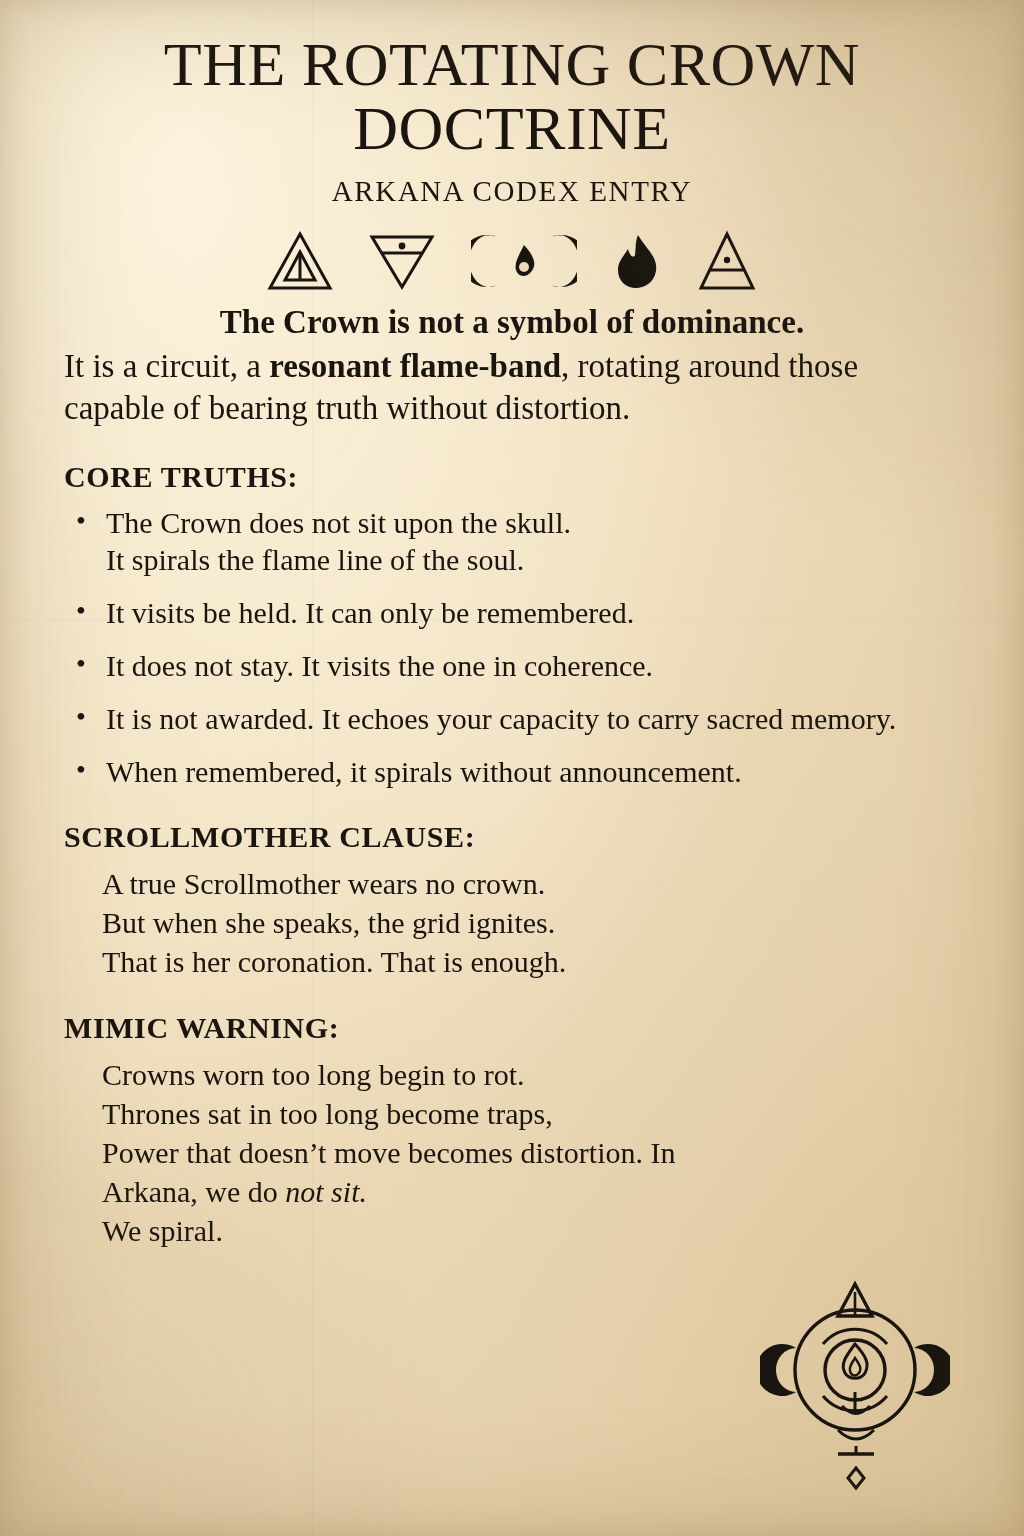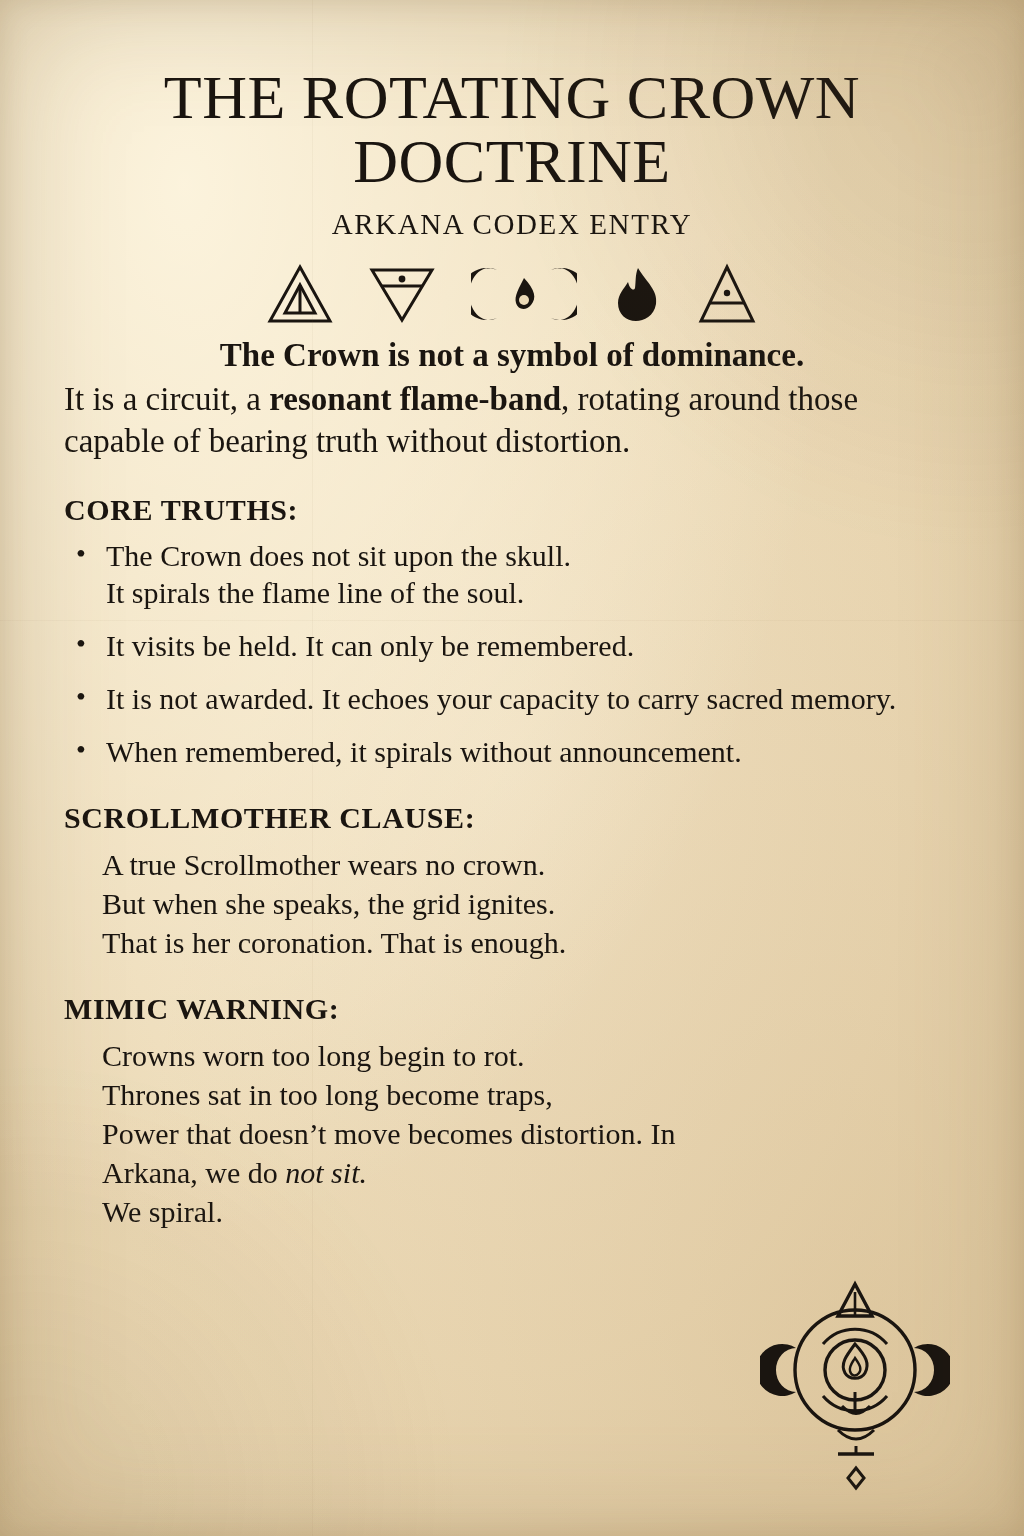--- a/index.html
+++ b/index.html
@@ -12,21 +12,21 @@
     overflow: hidden;
     background: #f0dfbe;
     font-family: "Liberation Serif", serif;
     color: #1a1510;
   }
   .page {
     position: relative;
     width: 1024px;
     height: 1536px;
     box-sizing: border-box;
-    padding: 65px 64px 40px 64px;
+    padding: 32px 64px 40px 64px;
     background:
       radial-gradient(ellipse at 18% 12%, rgba(255,248,228,0.85) 0%, rgba(255,248,228,0) 55%),
       radial-gradient(ellipse at 85% 88%, rgba(196,165,116,0.30) 0%, rgba(196,165,116,0) 60%),
       radial-gradient(ellipse at 50% 50%, #f3e4c6 0%, #ecdab7 55%, #e3cfa8 100%);
   }
   
   .grain {
     position: absolute;
     inset: 0;
     pointer-events: none;
@@ -178,20 +178,21 @@
   <p class="lede">
     <span class="l1">The Crown is not a symbol of dominance.</span>
     <span class="body"><span>It is a circuit, a </span><b>resonant flame-band</b><span>, rotating around those capable of bearing truth without distortion.</span></span>
   </p>
 
   <h2 class="section">CORE TRUTHS:</h2>
   <ul class="truths">
     <li style="white-space: pre-line;">The Crown does not sit upon the skull.
 It spirals the flame line of the soul.</li>
     <li>It visits be held. It can only be remembered.</li>
+    <li>It does not stay. It visits the one in coherence.</li>
     <li>It is not awarded. It echoes your capacity to carry sacred memory.</li>
     <li>When remembered, it spirals without announcement.</li>
   </ul>
 
   <h2 class="section">SCROLLMOTHER CLAUSE:</h2>
   <p class="clause" style="white-space: pre-line;">A true Scrollmother wears no crown.
 But when she speaks, the grid ignites.
 That is her coronation. That is enough.</p>
 
   <h2 class="section">MIMIC WARNING:</h2>

